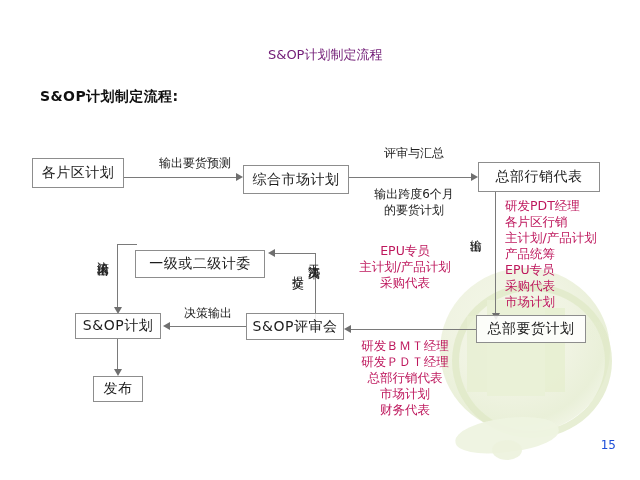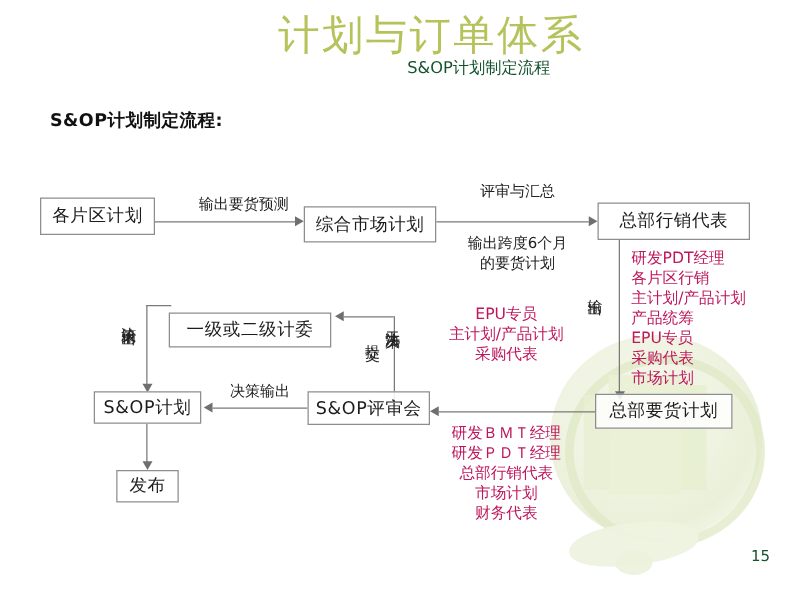--- a/index.html
+++ b/index.html
@@ -43,21 +43,21 @@
 
   
   #deck-title{
     position:absolute;left:180px;top:8px;width:330px;
     font-size:33px;line-height:40px;letter-spacing:2px;
     color:#b6c35b;text-align:center;z-index:3;
     font-family:"DejaVu Sans","Liberation Sans",sans-serif;
   }
   #deck-subtitle{
     position:absolute;left:268px;top:46px;width:230px;
-    font-size:13px;line-height:18px;color:#14532d;z-index:3;text-align:center;
+    font-size:13px;line-height:18px;color:#701a75;z-index:3;
   }
   #section-heading{
     position:absolute;left:40px;top:88px;
     font-size:14px;font-weight:bold;color:#111;z-index:3;letter-spacing:.4px;
   }
 
   
   .node{
     position:absolute;z-index:4;box-sizing:border-box;
     border:1px solid #8d8d8d;background:rgba(255,255,255,.86);
@@ -84,36 +84,35 @@
   .role-list{
     position:absolute;z-index:3;font-size:12.5px;line-height:16px;
     color:#be185d;white-space:nowrap;
   }
   .role-list div{white-space:nowrap;}
   .rl-center{text-align:center;}
   .rl-left{text-align:left;}
 
   #page-number{
     position:absolute;right:24px;bottom:28px;z-index:5;
-    font-size:12px;color:#14532d;
+    font-size:12px;color:#1d4ed8;
   }
 </style>
 </head>
 <body>
 
 <div id="slide">
 
   <div class="wm wm-globe"></div>
   <div class="wm wm-ring"></div>
   <div class="wm wm-arc"></div>
   <div class="wm wm-bar"></div>
   <div class="wm wm-tail"></div>
   <div class="wm wm-drop"></div>
 
-  <div id="deck-title">计划与订单体系</div>
   <div id="deck-subtitle">S&amp;OP计划制定流程</div>
   <div id="section-heading">S&amp;OP计划制定流程:</div>
 
   <div class="node" style="left:243px;top:165px;width:106px;height:29px;">综合市场计划</div>
   <div class="node" style="left:32px;top:158px;width:92px;height:30px;">各片区计划</div>
   <div class="node" style="left:478px;top:162px;width:122px;height:30px;">总部行销代表</div>
 
   <div class="edge h" style="left:124px;top:177px;width:112px;"></div>
   <div class="arrow right" style="left:236px;top:173px;"></div>
   <div class="edge-label" style="left:148px;top:155px;width:94px;">输出要货预测</div>

